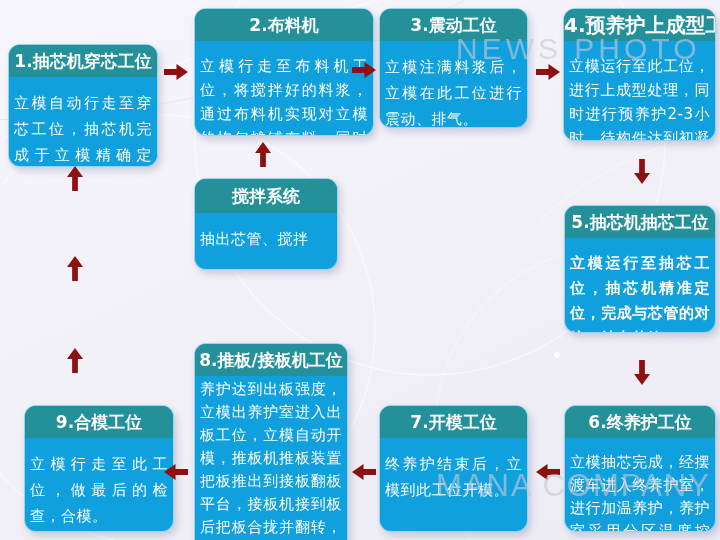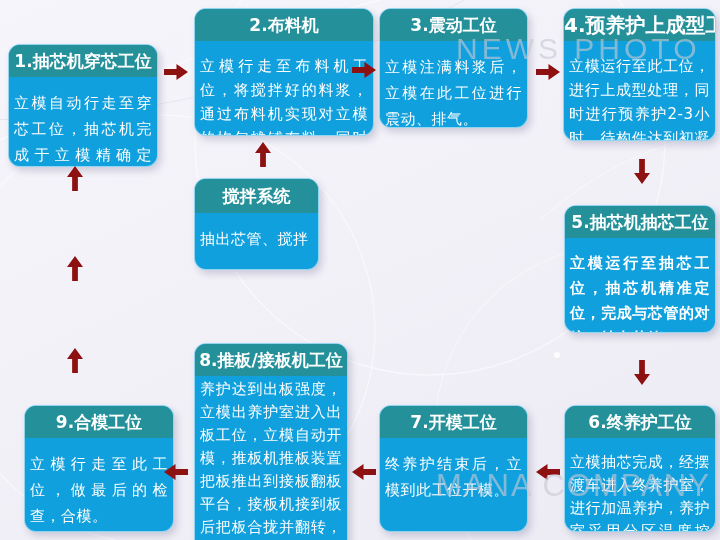--- a/index.html
+++ b/index.html
@@ -26,21 +26,21 @@
     padding:13px 5px;font-size:15px;line-height:26px;
     text-align:justify;letter-spacing:.5px;overflow:hidden;
   }
   .b1{left:8px;top:10px;width:150px;height:123px;margin-top:34px;}
   .b2{left:194px;top:8px;width:180px;height:128px;}
   .b2 .box-body{line-height:24px;}
   .b3{left:379px;top:8px;width:149px;height:120px;}
   .b4{left:563px;top:8px;width:153px;height:133px;}
   .b4 .box-header{font-size:20px;text-align:right;}
   .b4 .box-body{line-height:24px;}
-  .mixer{left:194px;top:178px;width:125px;height:92px;}
+  .mixer{left:194px;top:178px;width:144px;height:92px;}
   .mixer .box-header{height:34px;line-height:34px;}
   .b5{left:564px;top:205px;width:152px;height:128px;}
   .b5 .box-body{line-height:25px;font-weight:bold;}
   .b6{left:564px;top:405px;width:152px;height:127px;}
   .b6 .box-body{line-height:23px;}
   .b7{left:379px;top:405px;width:149px;height:127px;}
   .b8{left:194px;top:343px;width:154px;height:216px;}
   .b8 .box-body{line-height:23px;padding-top:2px;}
   .b9{left:24px;top:405px;width:150px;height:127px;}
   

